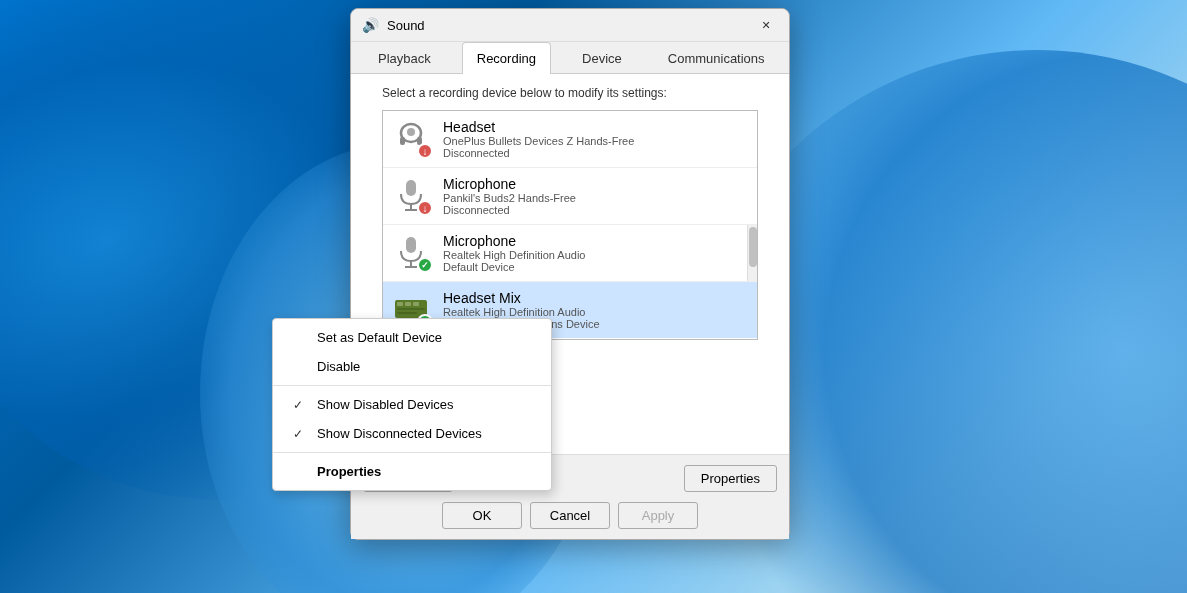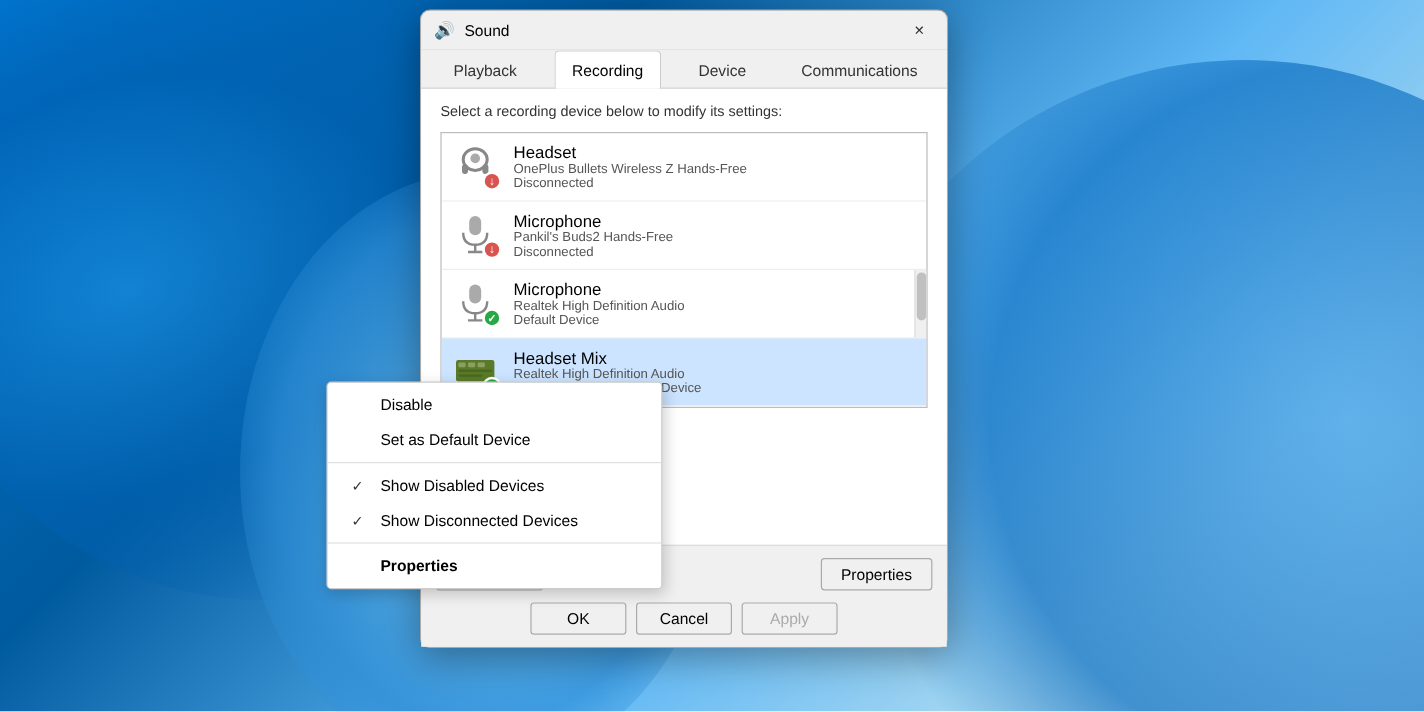--- a/index.html
+++ b/index.html
@@ -109,21 +109,21 @@
     .tab.active {
       background: #fff;
       border-color: #ccc;
       border-bottom-color: #fff;
       color: #000;
     }
 
     
     .dialog-content {
       background: #fff;
-      padding: 12px 16px;
+      padding: 12px 31px;
       min-height: 380px;
     }
     .content-label {
       font-size: 12px;
       color: #333;
       margin-bottom: 10px;
     }
 
     
     .device-list {
@@ -313,21 +313,21 @@
               <rect x="7" y="18" width="5" height="8" rx="2" fill="#888"></rect>
               <rect x="24" y="18" width="5" height="8" rx="2" fill="#888"></rect>
               <circle cx="18" cy="13" r="4" fill="#aaa"></circle>
             </svg>
             <div class="status-badge disconnected">
               <span style="color:white;font-size:10px;font-weight:bold;">↓</span>
             </div>
           </div>
           <div class="device-info">
             <div class="device-name">Headset</div>
-            <div class="device-sub">OnePlus Bullets Wireless Z Hands-Free</div>
+            <div class="device-sub">OnePlus Bullets Devices Z Hands-Free</div>
             <div class="device-status">Disconnected</div>
           </div>
         </div>
 
         <div class="device-item">
           <div class="device-icon">
             <svg viewBox="0 0 36 36" xmlns="http://www.w3.org/2000/svg">
               <rect x="13" y="4" width="10" height="16" rx="5" fill="#aaa"></rect>
               <path d="M8 18 Q8 28 18 28 Q28 28 28 18" fill="none" stroke="#888" stroke-width="2"></path>
               <line x1="18" y1="28" x2="18" y2="34" stroke="#888" stroke-width="2"></line>
@@ -400,25 +400,25 @@
         <button class="btn" style="min-width:80px;">OK</button>
         <button class="btn" style="min-width:80px;">Cancel</button>
         <button class="btn disabled" style="min-width:80px;">Apply</button>
       </div>
     </div>
   </div>
 
   <div class="context-menu">
     <div class="menu-item">
       <span class="menu-check"></span>
-      <span>Disable</span>
+      <span>Set as Default Device</span>
     </div>
     <div class="menu-item">
       <span class="menu-check"></span>
-      <span>Set as Default Device</span>
+      <span>Disable</span>
     </div>
     <div class="menu-separator"></div>
     <div class="menu-item">
       <span class="menu-check">✓</span>
       <span>Show Disabled Devices</span>
     </div>
     <div class="menu-item">
       <span class="menu-check">✓</span>
       <span>Show Disconnected Devices</span>
     </div>

